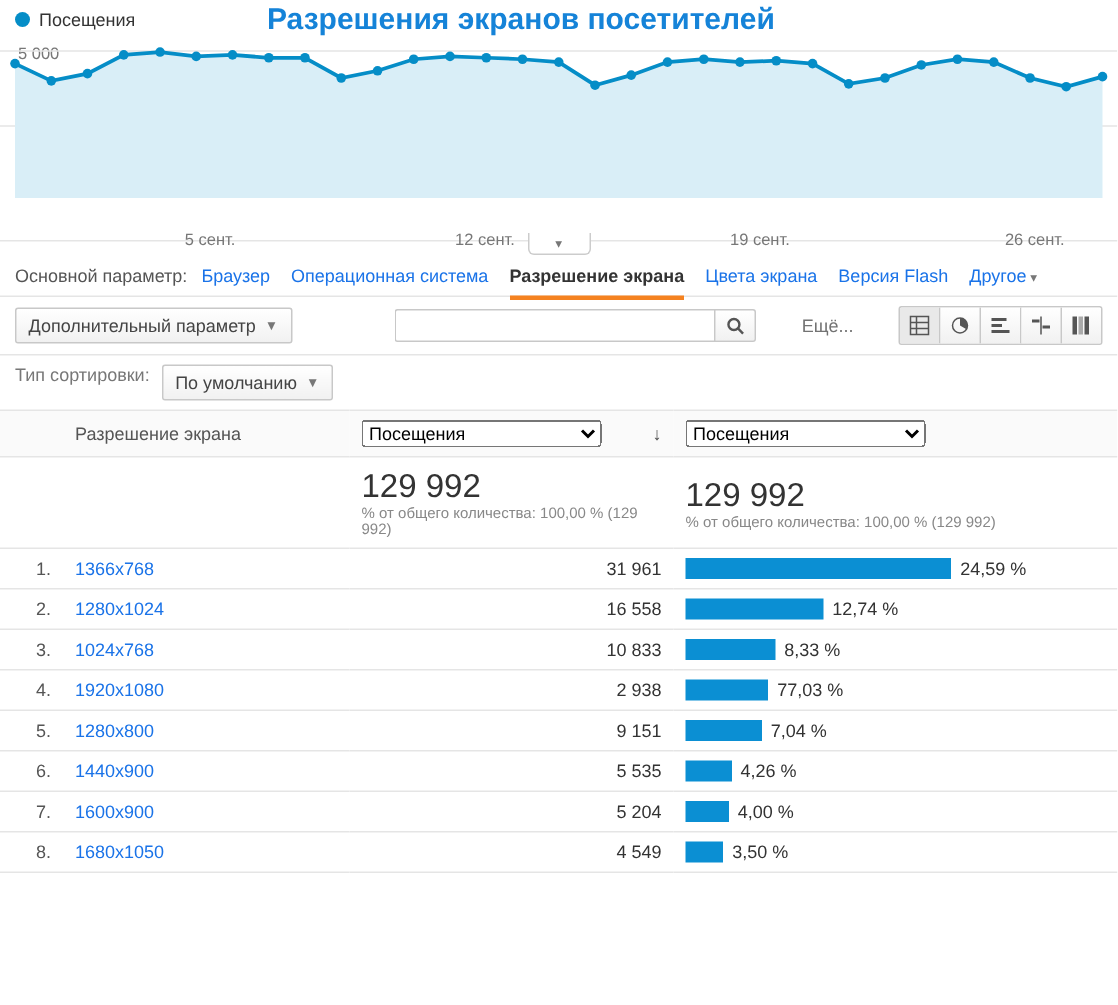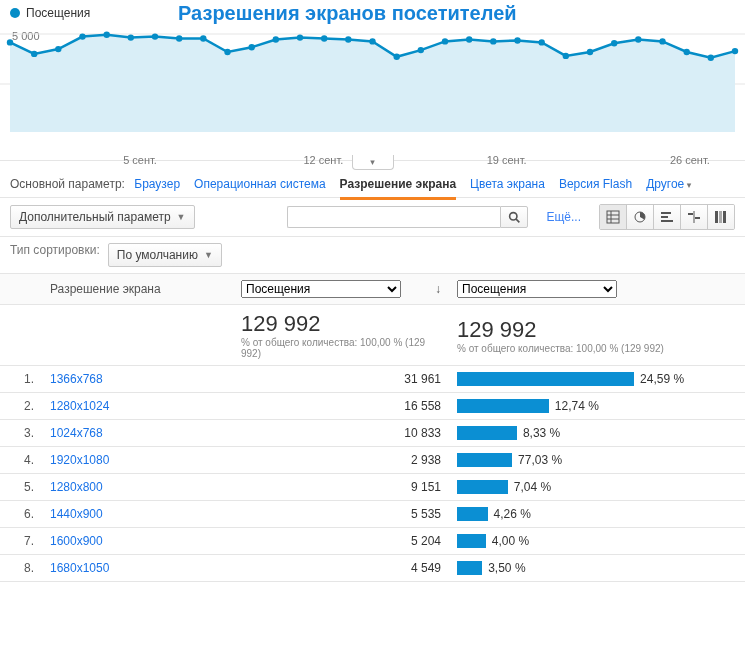--- a/index.html
+++ b/index.html
@@ -23,21 +23,21 @@
   .tabs-row .active{color:#333;font-weight:bold;border-bottom:3px solid #f58220;padding-bottom:6px;margin-right:14px}
   .tabs-row .more{color:#1a73e8}
   
   .ctrl-row{display:flex;align-items:center;padding:6px 10px;border-top:1px solid #e5e5e5;border-bottom:1px solid #e5e5e5;gap:6px}
   .btn{border:1px solid #c8c8c8;border-radius:2px;background:linear-gradient(#fff,#f1f1f1);padding:4px 8px;font-size:12px;color:#444;display:inline-flex;align-items:center;gap:6px;cursor:pointer}
   .btn .caret{font-size:9px;color:#777}
   .spacer{flex:1}
   .search-wrap{display:flex}
   .search-input{border:1px solid #c8c8c8;border-right:none;border-radius:2px 0 0 2px;width:200px;padding:3px 6px;font-size:12px}
   .search-btn{border:1px solid #c8c8c8;border-radius:0 2px 2px 0;background:linear-gradient(#fff,#f1f1f1);width:26px;display:flex;align-items:center;justify-content:center;cursor:pointer}
-  .more-link{color:#3b82f6;margin:0 12px;cursor:pointer}
+  .more-link{color:#737373;margin:0 24px;cursor:pointer}
   .view-group{display:flex;border:1px solid #c8c8c8;border-radius:2px;overflow:hidden}
   .view-btn{width:26px;height:24px;display:flex;align-items:center;justify-content:center;border-right:1px solid #c8c8c8;background:linear-gradient(#fff,#f1f1f1);cursor:pointer;color:#555}
   .view-btn:last-child{border-right:none}
   .view-btn.active{background:#e9e9e9}
   
   .sort-row{padding:6px 10px;display:flex;gap:8px;color:#777}
   
   table{width:100%;border-collapse:collapse}
   th,td{border-top:1px solid #e5e5e5;border-bottom:1px solid #e5e5e5;padding:6px 8px;font-size:12px}
   th{background:#fafafa;text-align:left;font-weight:normal;color:#555}

